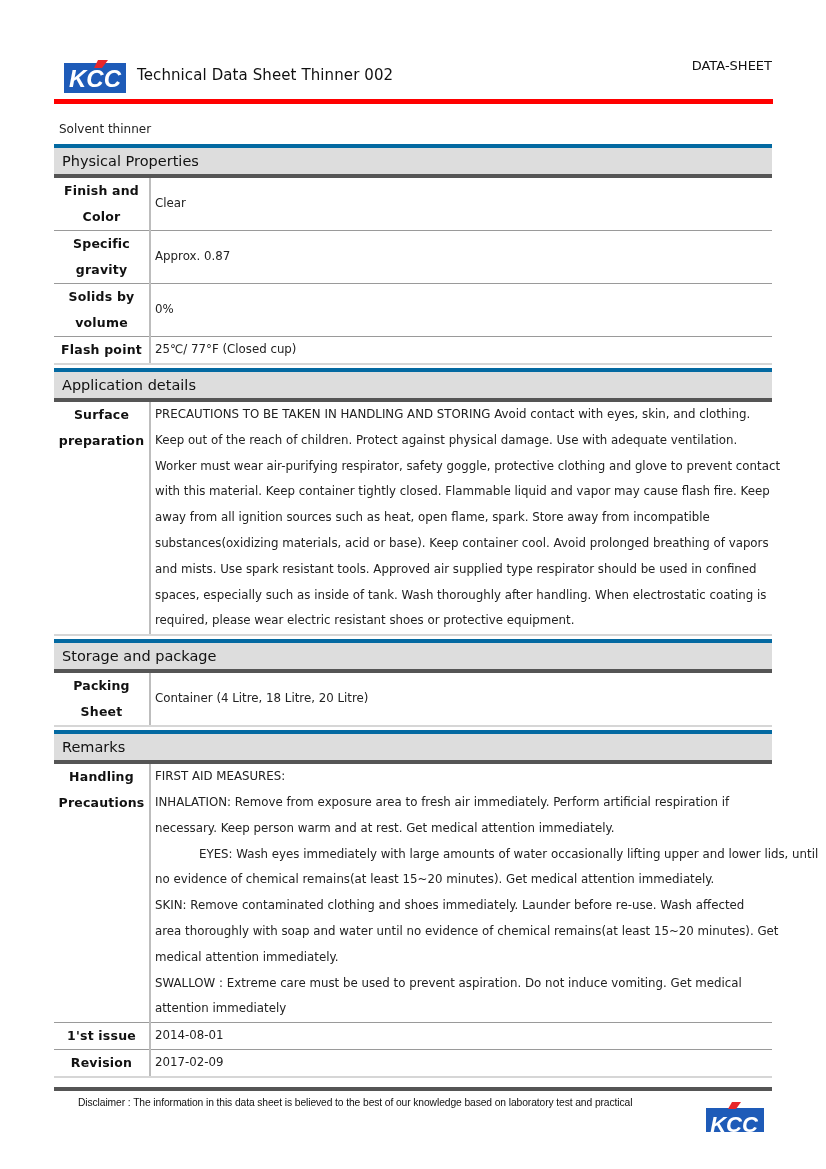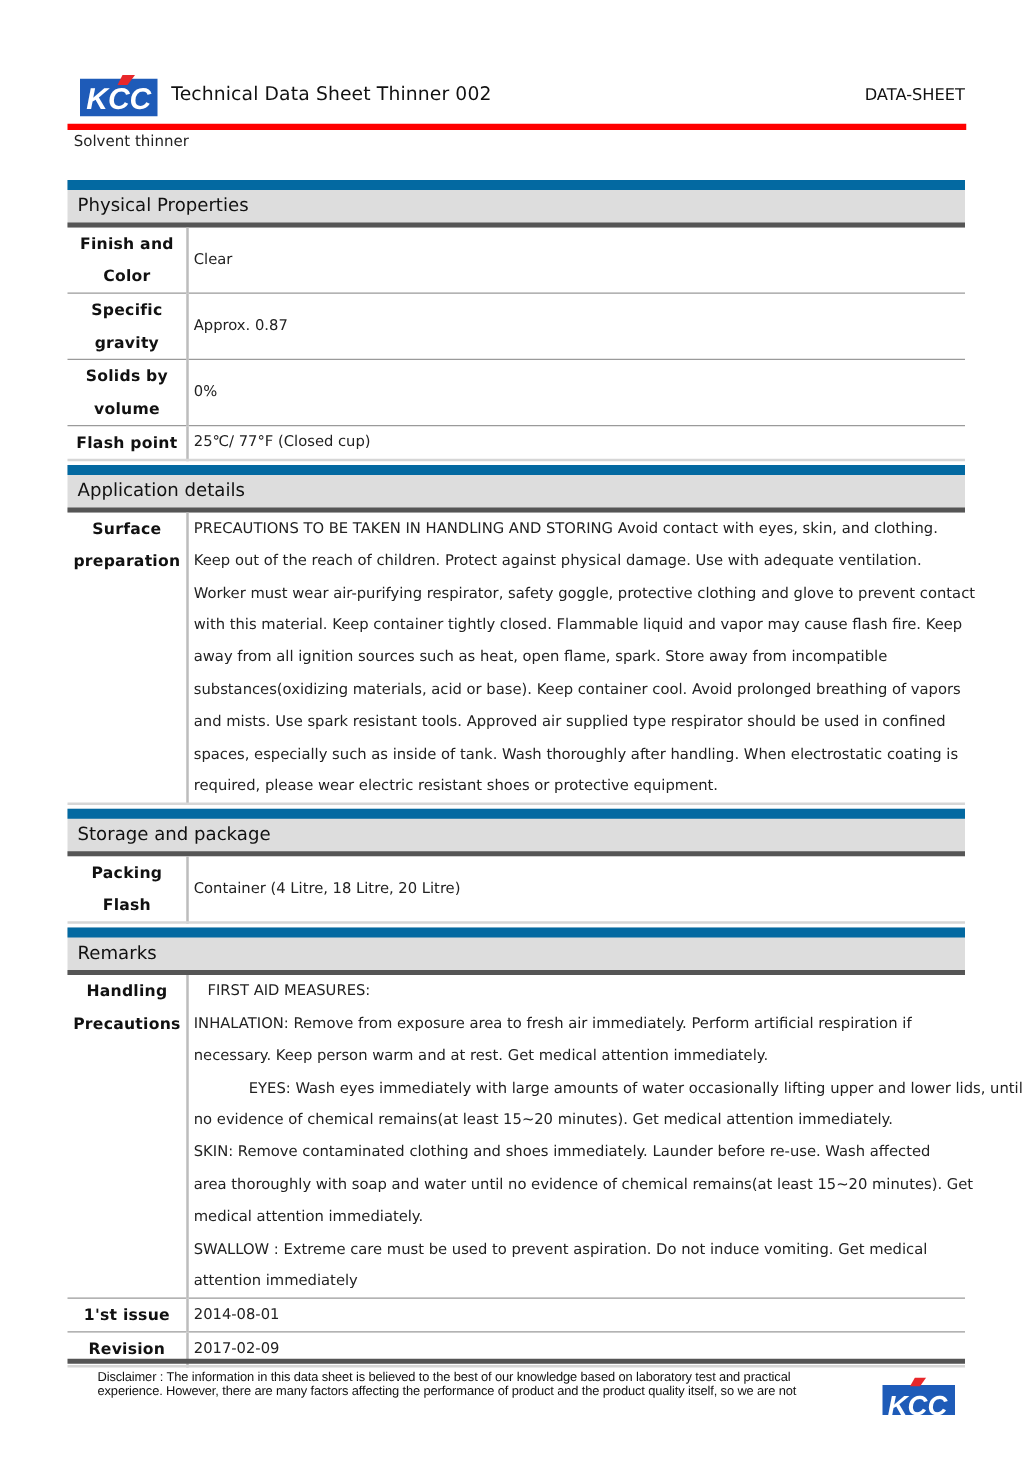--- a/index.html
+++ b/index.html
@@ -2,37 +2,37 @@
 <html><head>
 <meta charset="utf-8">
 <style>
   html, body { margin: 0; padding: 0; background: #ffffff; }
   body { width: 826px; height: 1169px; position: relative; overflow: hidden;
          font-family: "DejaVu Sans", "Liberation Sans", sans-serif; color: #111; }
 
   .header { position: absolute; left: 54px; top: 58px; width: 772px; height: 48px; }
   .logo { position: absolute; left: 8px; top: 2px; width: 66px; height: 34px; }
   .doc-title { position: absolute; left: 83px; top: 8px; font-size: 15px; color: #111; letter-spacing: 0.1px; }
-  .doc-type { position: absolute; right: 54px; top: 11px; font-size: 13px; color: #111; }
+  .doc-type { position: absolute; right: 54px; top: 0; font-size: 13px; color: #111; }
   .red-rule { position: absolute; left: 54px; top: 99px; width: 719px; height: 5px; background: #ff0000; }
 
-  .subtitle { position: absolute; left: 59px; top: 106px; font-size: 12px; color: #222; }
+  .subtitle { position: absolute; left: 59px; top: 122px; font-size: 12px; color: #222; }
 
   .sheet { position: absolute; left: 54px; top: 141px; width: 718px; }
   table { border-collapse: collapse; width: 718px; table-layout: fixed; }
   col.label-col { width: 96px; }
   td { font-size: 12px; vertical-align: middle; padding: 0; }
   td.label { text-align: center; font-weight: bold; font-size: 12.5px; line-height: 26px;
              border-right: 2px solid #bdbdbd; color: #111; letter-spacing: 0.2px; }
   td.value { padding-left: 4px; line-height: 25.8px; color: #222; font-size: 11.8px; }
   tr.row td { border-bottom: 1px solid #9a9a9a; }
   tr.row.first td { border-top: 1px solid #bdbdbd; }
   tr.row.last-in-block td { border-bottom: 2px solid #d6d6d6; }
 
-  .section-head { background: #dddddd; border-top: 8px solid #0369a1; border-bottom: 4px solid #555555;
+  .section-head { background: #dddddd; border-top: 4px solid #0369a1; border-bottom: 4px solid #555555;
                   height: 26px; line-height: 26px; font-size: 14.5px; padding-left: 8px; color: #111; margin-top: 3px; }
 
   .footer-rule { position: absolute; left: 54px; top: 1087px; width: 718px; height: 4px; background: #555555; }
   .disclaimer { position: absolute; left: 54px; top: 1097px; width: 650px; font-family: "Liberation Sans", sans-serif;
                 font-size: 10.3px; line-height: 11px; color: #111; letter-spacing: -0.1px; margin-left: 24px; }
   .footer-logo { position: absolute; left: 704px; top: 1102px; width: 60px; height: 30px; overflow: hidden; }
 </style>
 </head>
 <body>
 
@@ -103,37 +103,37 @@
     </table>
 
   <div class="section-head">Storage and package</div>
   <table>
     <colgroup>
         <col class="label-col">
         <col>
       </colgroup>
     <tbody>
         <tr class="row last-in-block">
-      <td class="label">Packing Flash</td>
+      <td class="label">Packing Sheet</td>
       <td class="value">Container (4 Litre, 18 Litre, 20 Litre)</td>
     </tr>
   </tbody>
     </table>
 
   <div class="section-head">Remarks</div>
   <table>
     <colgroup>
         <col class="label-col">
         <col>
       </colgroup>
     <tbody>
         <tr class="row">
       <td class="label" style="vertical-align:top;"><span>Handling</span><br><span>Precautions</span></td>
       <td class="value" id="handling-lines">
-            <div style="white-space: nowrap; margin-left: 11px;">FIRST AID MEASURES:</div>
+            <div style="white-space: nowrap;">FIRST AID MEASURES:</div>
             <div style="white-space: nowrap;">INHALATION: Remove from exposure area to fresh air immediately. Perform artificial respiration if</div>
             <div style="white-space: nowrap;">necessary. Keep person warm and at rest. Get medical attention immediately.</div>
             <div style="white-space: nowrap; margin-left: 44px;">EYES: Wash eyes immediately with large amounts of water occasionally lifting upper and lower lids, until</div>
             <div style="white-space: nowrap;">no evidence of chemical remains(at least 15~20 minutes). Get medical attention immediately.</div>
             <div style="white-space: nowrap;">SKIN: Remove contaminated clothing and shoes immediately. Launder before re-use. Wash affected</div>
             <div style="white-space: nowrap;">area thoroughly with soap and water until no evidence of chemical remains(at least 15~20 minutes). Get</div>
             <div style="white-space: nowrap;">medical attention immediately.</div>
             <div style="white-space: nowrap;">SWALLOW : Extreme care must be used to prevent aspiration. Do not induce vomiting. Get medical</div>
             <div style="white-space: nowrap;">attention immediately</div>
           </td>
@@ -146,19 +146,18 @@
       <td class="label">Revision</td>
       <td class="value">2017-02-09</td>
     </tr>
   </tbody>
     </table>
 </div>
 
 <div class="footer-rule"></div>
 <div class="disclaimer">
   <div>Disclaimer : The information in this data sheet is believed to the best of our knowledge based on laboratory test and practical</div>
-  <div>experience. However, there are many factors affecting the performance of product and the product quality itself, so we are not</div>
 </div>
 <svg class="footer-logo" viewBox="0 0 60 30">
   <rect x="2" y="6" width="58" height="30" fill="#1e5bb8"></rect>
   <polygon points="28,0 37,0 32,7 24,7" fill="#e8272a"></polygon>
   <text x="30" y="30" text-anchor="middle" font-family="Liberation Sans, sans-serif" font-size="22" font-weight="bold" font-style="italic" fill="#ffffff">KCC</text>
 </svg>
 
 </body></html>

